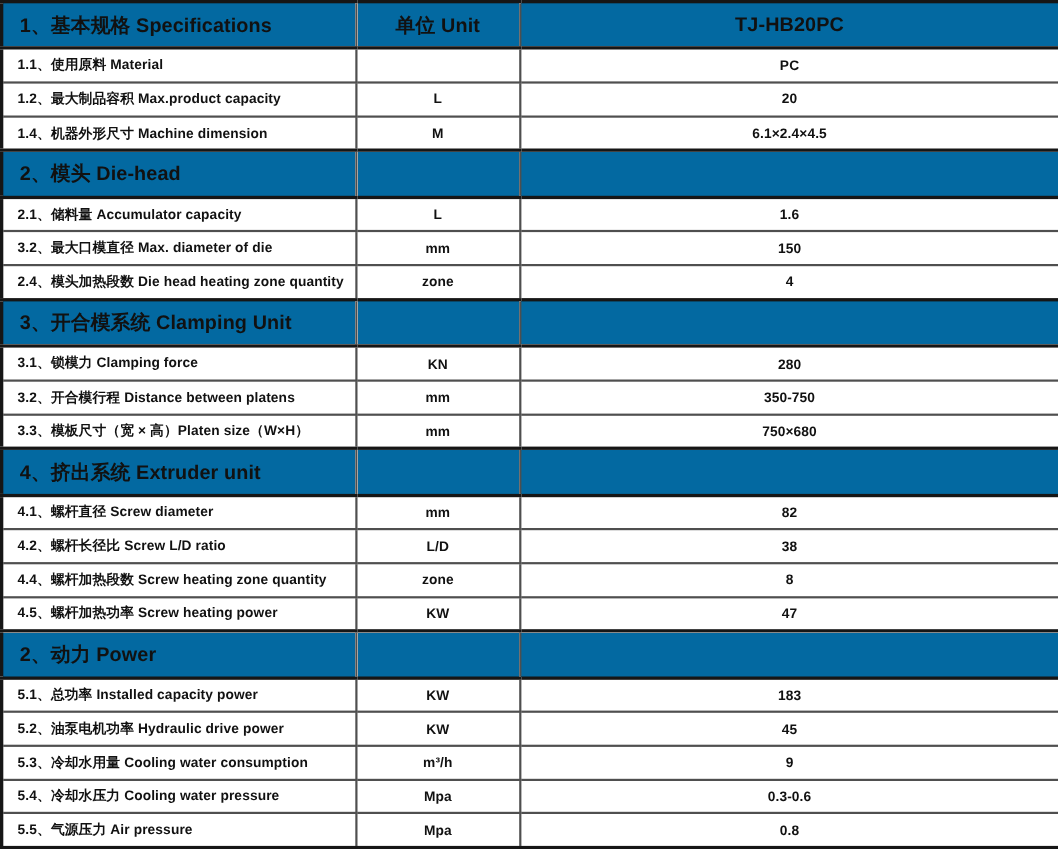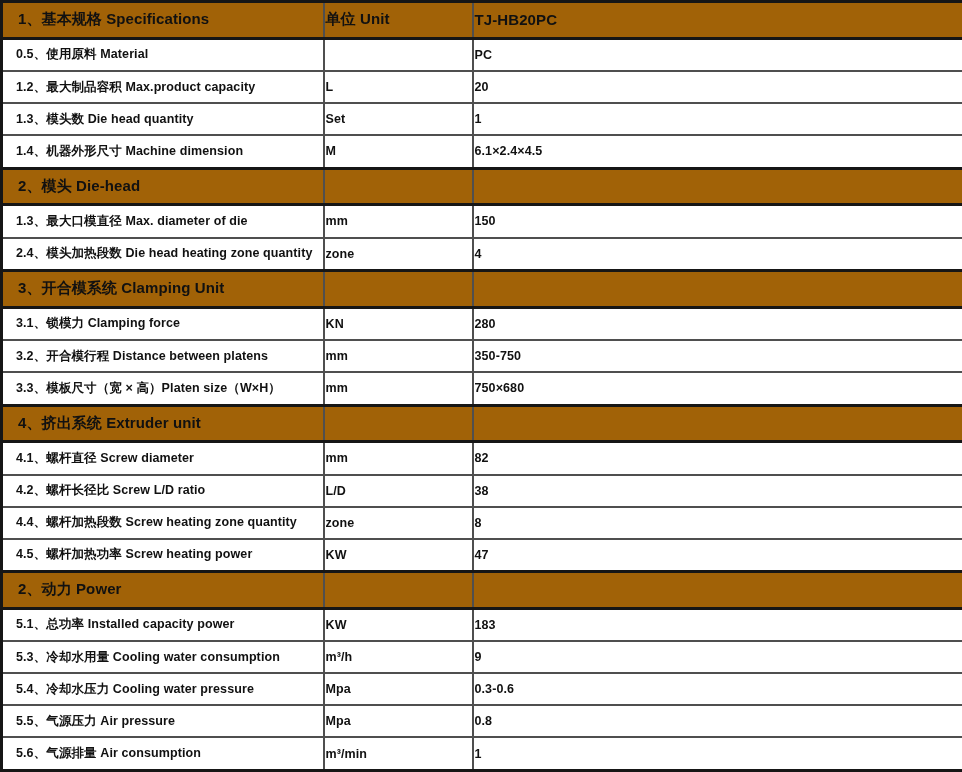--- a/index.html
+++ b/index.html
@@ -24,27 +24,27 @@
     overflow: hidden;
     white-space: nowrap;
     font-size: 12.5px;
     letter-spacing: 0.1px;
   }
   .spec-table td.lbl {
     text-align: left;
     padding-left: 13px;
   }
   .spec-table td.ctr {
-    text-align: left;
+    text-align: center;
   }
   .spec-table tr.section td {
-    background: #a16207;
+    background: #0369a1;
     border-top: 3px solid #161616;
     border-bottom: 3px solid #161616;
-    font-size: 15px;
+    font-size: 18px;
   }
   .spec-table tr.section td.lbl {
     padding-left: 15px;
   }
 </style>
 </head>
 <body>
 
 <table class="spec-table">
   <colgroup>
@@ -53,47 +53,47 @@
     <col style="width:491px">
   </colgroup>
   <tbody>
 
     <tr class="section">
       <td class="lbl">1、基本规格 Specifications</td>
       <td class="ctr">单位 Unit</td>
       <td class="ctr">TJ-HB20PC</td>
     </tr>
     <tr>
-      <td class="lbl">0.5、使用原料 Material</td>
+      <td class="lbl">1.1、使用原料 Material</td>
       <td class="ctr"></td>
       <td class="ctr">PC</td>
     </tr>
     <tr>
       <td class="lbl">1.2、最大制品容积 Max.product capacity</td>
       <td class="ctr">L</td>
       <td class="ctr">20</td>
-    </tr>
-    <tr>
-      <td class="lbl">1.3、模头数 Die head quantity</td>
-      <td class="ctr">Set</td>
-      <td class="ctr">1</td>
     </tr>
     <tr>
       <td class="lbl">1.4、机器外形尺寸 Machine dimension</td>
       <td class="ctr">M</td>
       <td class="ctr">6.1×2.4×4.5</td>
     </tr>
 
     <tr class="section">
       <td class="lbl">2、模头 Die-head</td>
       <td class="ctr"></td>
       <td class="ctr"></td>
     </tr>
     <tr>
-      <td class="lbl">1.3、最大口模直径 Max. diameter of die</td>
+      <td class="lbl">2.1、储料量 Accumulator capacity</td>
+      <td class="ctr">L</td>
+      <td class="ctr">1.6</td>
+    </tr>
+    <tr>
+      <td class="lbl">3.2、最大口模直径 Max. diameter of die</td>
       <td class="ctr">mm</td>
       <td class="ctr">150</td>
     </tr>
     <tr>
       <td class="lbl">2.4、模头加热段数 Die head heating zone quantity</td>
       <td class="ctr">zone</td>
       <td class="ctr">4</td>
     </tr>
 
     <tr class="section">
@@ -147,34 +147,34 @@
       <td class="lbl">2、动力 Power</td>
       <td class="ctr"></td>
       <td class="ctr"></td>
     </tr>
     <tr>
       <td class="lbl">5.1、总功率 Installed capacity power</td>
       <td class="ctr">KW</td>
       <td class="ctr">183</td>
     </tr>
     <tr>
+      <td class="lbl">5.2、油泵电机功率 Hydraulic drive power</td>
+      <td class="ctr">KW</td>
+      <td class="ctr">45</td>
+    </tr>
+    <tr>
       <td class="lbl">5.3、冷却水用量 Cooling water consumption</td>
       <td class="ctr">m³/h</td>
       <td class="ctr">9</td>
     </tr>
     <tr>
       <td class="lbl">5.4、冷却水压力 Cooling water pressure</td>
       <td class="ctr">Mpa</td>
       <td class="ctr">0.3-0.6</td>
     </tr>
     <tr>
       <td class="lbl">5.5、气源压力 Air pressure</td>
       <td class="ctr">Mpa</td>
       <td class="ctr">0.8</td>
     </tr>
-    <tr>
-      <td class="lbl">5.6、气源排量 Air consumption</td>
-      <td class="ctr">m³/min</td>
-      <td class="ctr">1</td>
-    </tr>
 
   </tbody>
 </table>
 
 </body></html>

